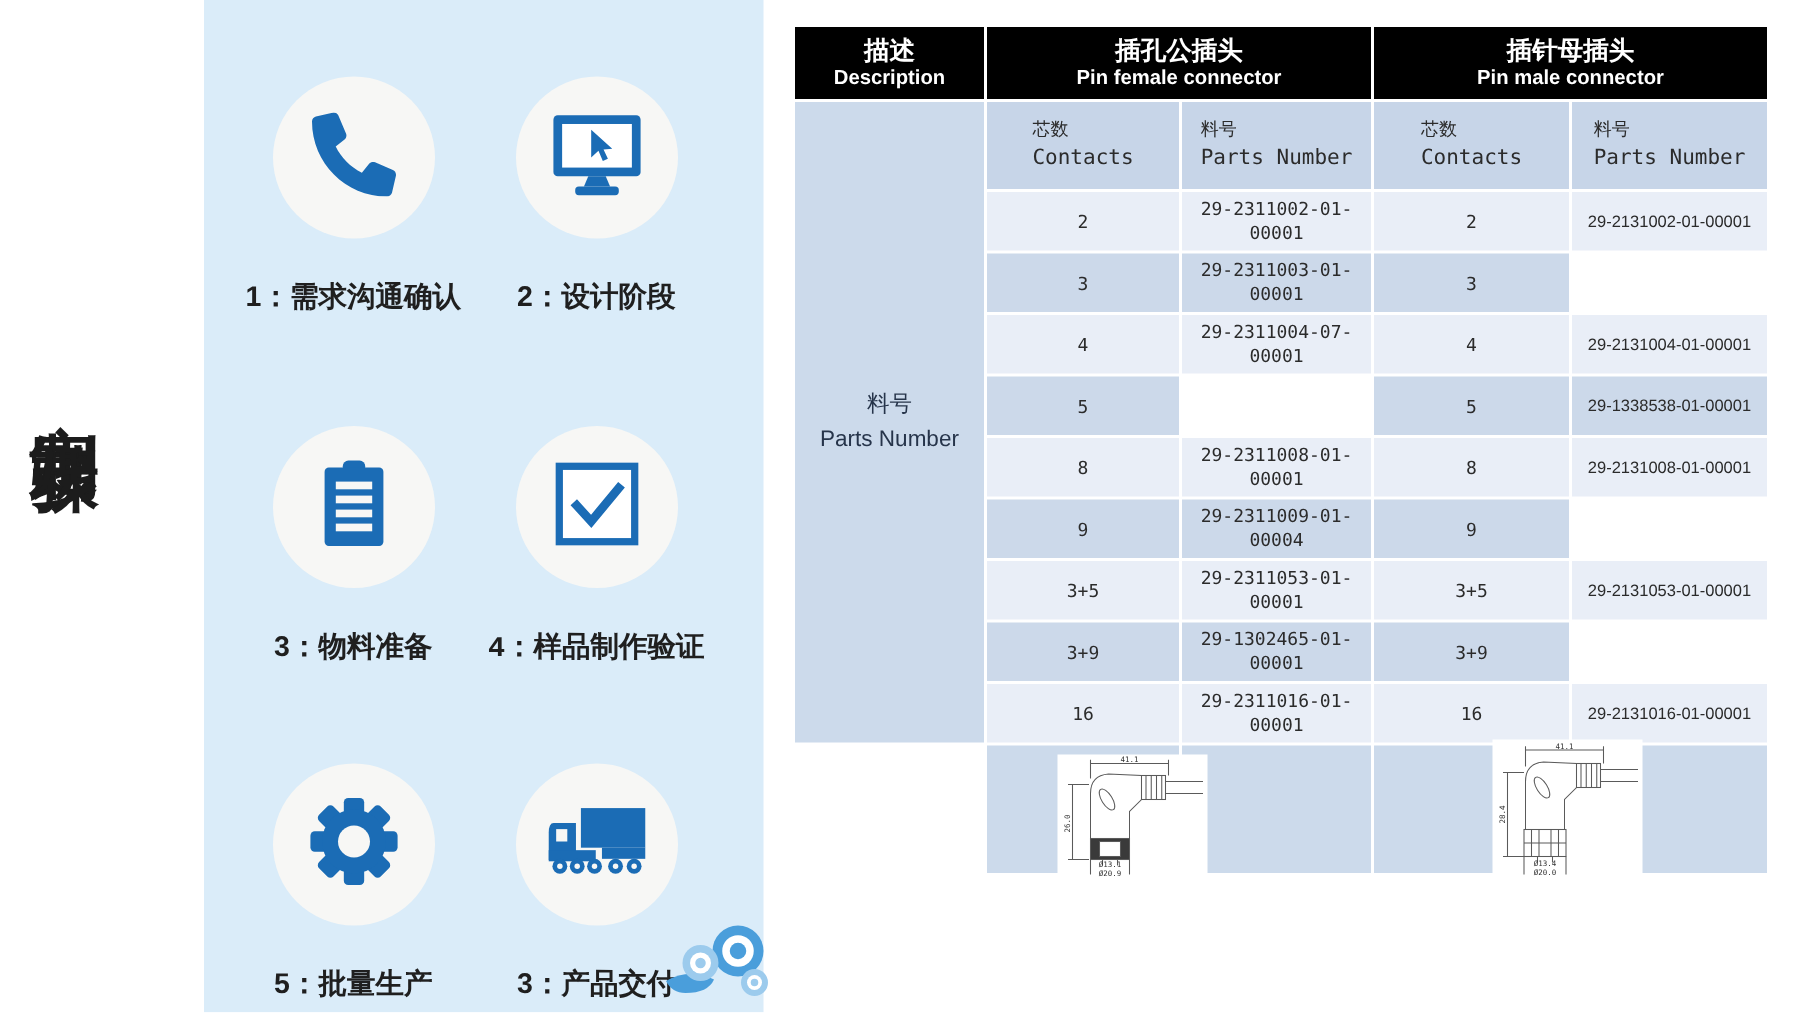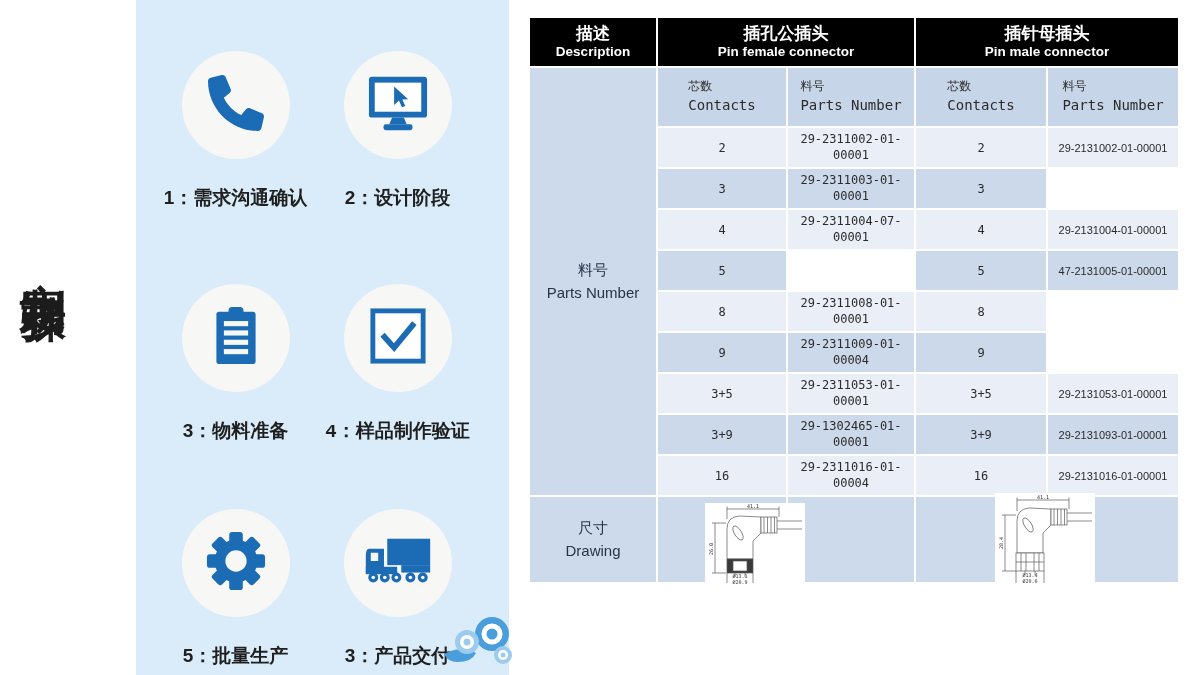--- a/index.html
+++ b/index.html
@@ -227,49 +227,45 @@
     <div class="cell dark pn-f" style="grid-row:4;grid-column:3">29-2311003-01-00001</div>
     <div class="cell dark num" style="grid-row:4;grid-column:4">3</div>
 
     <div class="cell light num" style="grid-row:5;grid-column:2">4</div>
     <div class="cell light pn-f" style="grid-row:5;grid-column:3">29-2311004-07-00001</div>
     <div class="cell light num" style="grid-row:5;grid-column:4">4</div>
     <div class="cell light pn-m" style="grid-row:5;grid-column:5">29-2131004-01-00001</div>
 
     <div class="cell dark num" style="grid-row:6;grid-column:2">5</div>
     <div class="cell dark num" style="grid-row:6;grid-column:4">5</div>
-    <div class="cell dark pn-m" style="grid-row:6;grid-column:5">47-2131005-01-00001</div>
+    <div class="cell dark pn-m" style="grid-row:6;grid-column:5">29-1338538-01-00001</div>
 
     <div class="cell light num" style="grid-row:7;grid-column:2">8</div>
     <div class="cell light pn-f" style="grid-row:7;grid-column:3">29-2311008-01-00001</div>
     <div class="cell light num" style="grid-row:7;grid-column:4">8</div>
+    <div class="cell light pn-m" style="grid-row:7;grid-column:5">29-2131008-01-00001</div>
 
     <div class="cell dark num" style="grid-row:8;grid-column:2">9</div>
     <div class="cell dark pn-f" style="grid-row:8;grid-column:3">29-2311009-01-00004</div>
     <div class="cell dark num" style="grid-row:8;grid-column:4">9</div>
 
     <div class="cell light num" style="grid-row:9;grid-column:2">3+5</div>
     <div class="cell light pn-f" style="grid-row:9;grid-column:3">29-2311053-01-00001</div>
     <div class="cell light num" style="grid-row:9;grid-column:4">3+5</div>
     <div class="cell light pn-m" style="grid-row:9;grid-column:5">29-2131053-01-00001</div>
 
     <div class="cell dark num" style="grid-row:10;grid-column:2">3+9</div>
     <div class="cell dark pn-f" style="grid-row:10;grid-column:3">29-1302465-01-00001</div>
     <div class="cell dark num" style="grid-row:10;grid-column:4">3+9</div>
-    <div class="cell dark pn-m" style="grid-row:10;grid-column:5">29-2131093-01-00001</div>
 
     <div class="cell light num" style="grid-row:11;grid-column:2">16</div>
-    <div class="cell light pn-f" style="grid-row:11;grid-column:3">29-2311016-01-00004</div>
+    <div class="cell light pn-f" style="grid-row:11;grid-column:3">29-2311016-01-00001</div>
     <div class="cell light num" style="grid-row:11;grid-column:4">16</div>
     <div class="cell light pn-m" style="grid-row:11;grid-column:5">29-2131016-01-00001</div>
 
-    <div class="cell lab" style="grid-row:12;grid-column:1">
-      <span class="zh">尺寸</span>
-      <span class="en">Drawing</span>
-    </div>
     <div class="cell drawcell" style="grid-row:12;grid-column:2"></div>
     <div class="cell drawcell" style="grid-row:12;grid-column:3"></div>
     <div class="cell drawcell" style="grid-row:12;grid-column:4"></div>
     <div class="cell drawcell" style="grid-row:12;grid-column:5"></div>
 
     <div class="draw-box draw-f">
       <svg width="100" height="82" viewBox="0 0 100 82">
         <g stroke="#5a5a5a" stroke-width="0.7" fill="none">
           <line x1="22" y1="6" x2="74" y2="6"></line>
           <line x1="22" y1="3.5" x2="22" y2="16"></line>

